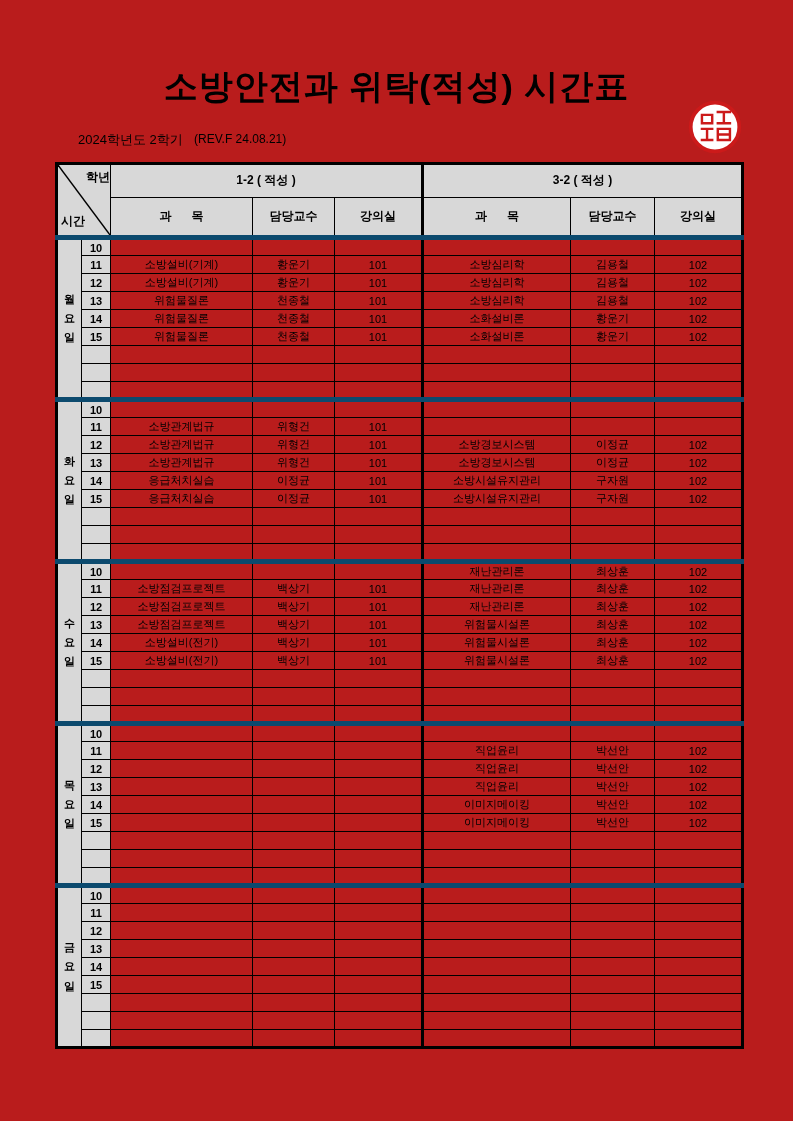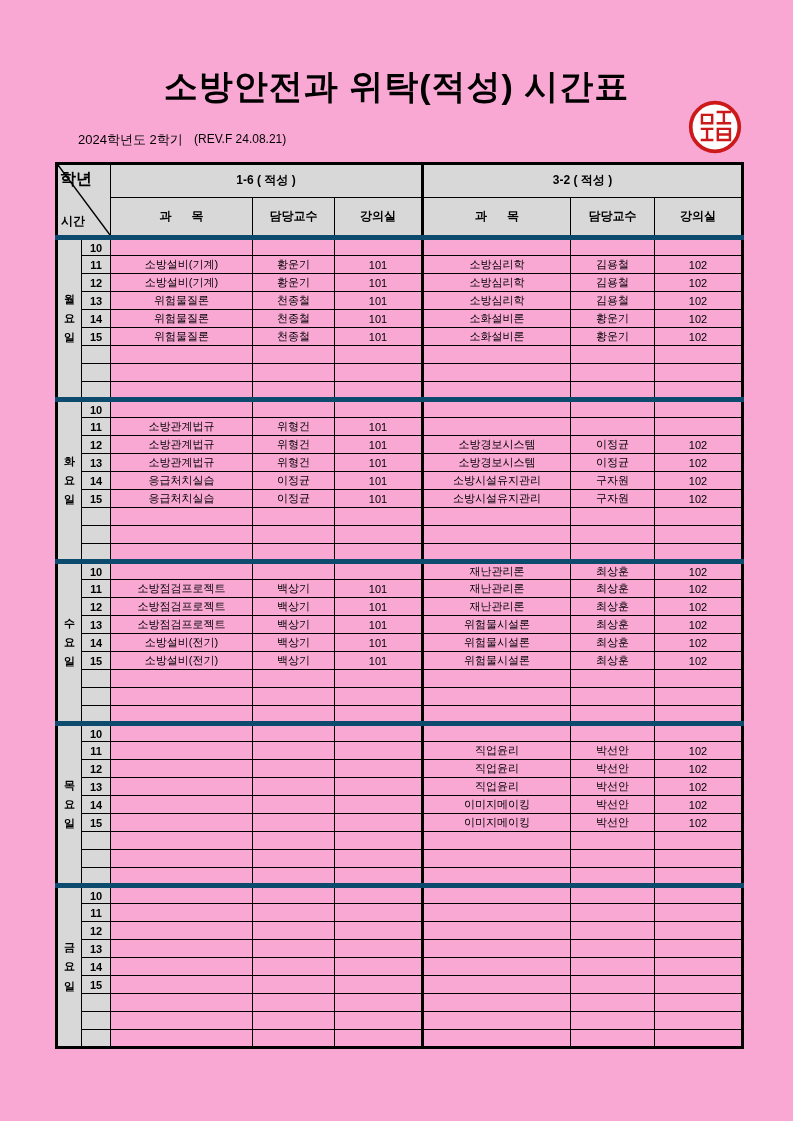--- a/index.html
+++ b/index.html
@@ -1,17 +1,17 @@
 <!DOCTYPE html>
 <html><head>
 <meta charset="utf-8">
 <style>
   html,body{margin:0;padding:0;background:#fff;}
   body{width:793px;height:1121px;position:relative;font-family:"Liberation Sans","DejaVu Sans",sans-serif;color:#000;}
-  .page{position:absolute;inset:0;background:#f9a8d4;overflow:hidden;}
+  .page{position:absolute;inset:0;background:#b91c1c;overflow:hidden;}
 
   .title{position:absolute;top:64px;left:0;width:100%;text-align:center;
          font-size:34px;font-weight:bold;letter-spacing:1px;margin:0;}
 
   .semester{position:absolute;left:78px;top:131px;font-size:13px;font-weight:normal;}
   .revision{position:absolute;left:194px;top:132px;font-size:12px;}
 
   .sign{position:absolute;left:557px;top:130px;font-size:13px;font-weight:bold;white-space:nowrap;}
   .sign .name{display:inline-block;margin-left:8px;width:148px;text-align:left;
               padding:0 0 2px 12px;letter-spacing:6px;border-bottom:2px solid #000;}
@@ -26,21 +26,21 @@
   .tt thead tr.cr{height:32px;}
   .tt tbody tr{height:18px;}
   .tt td.mid,.tt th.mid{border-left:3px solid #000;}
   .tt tr.block-start td{border-top:5px solid #0c4a6e;}
   .tt tbody{border-top:3px solid #000;}
   .day-cell{background:#d8d8d8;font-weight:bold;font-size:13px;line-height:1.75;padding:0;}
   .time-cell{background:#d8d8d8;font-weight:bold;font-size:11px;}
 
   th.corner{position:relative;padding:0;}
   th.corner svg.diag{position:absolute;inset:0;width:100%;height:100%;}
-  th.corner .c-top{position:absolute;top:4px;right:18px;font-size:16px;font-weight:bold;}
+  th.corner .c-top{position:absolute;top:4px;right:0;font-size:12px;font-weight:bold;}
   th.corner .c-bot{position:absolute;bottom:5px;left:3px;font-size:12px;font-weight:bold;text-align:center;}
 </style>
 </head>
 <body>
 
 <div class="page">
 
   <h1 class="title">소방안전과 위탁(적성) 시간표</h1>
 
   <div class="semester">2024학년도 2학기</div>
@@ -70,21 +70,21 @@
     </colgroup>
     <thead>
       <tr class="gr">
         <th class="corner" rowspan="2" colspan="2">
           <svg class="diag" viewBox="0 0 56 61" preserveAspectRatio="none">
             <line x1="0" y1="0" x2="56" y2="61" stroke="#000" stroke-width="1.4"></line>
           </svg>
           <span class="c-top">학년</span>
           <span class="c-bot">시간</span>
         </th>
-        <th colspan="3">1-6 ( 적성 )</th>
+        <th colspan="3">1-2 ( 적성 )</th>
         <th colspan="3" class="mid">3-2 ( 적성 )</th>
       </tr>
       <tr class="cr">
         <th>과      목</th>
         <th>담당교수</th>
         <th>강의실</th>
         <th class="mid">과      목</th>
         <th>담당교수</th>
         <th>강의실</th>
       </tr>

